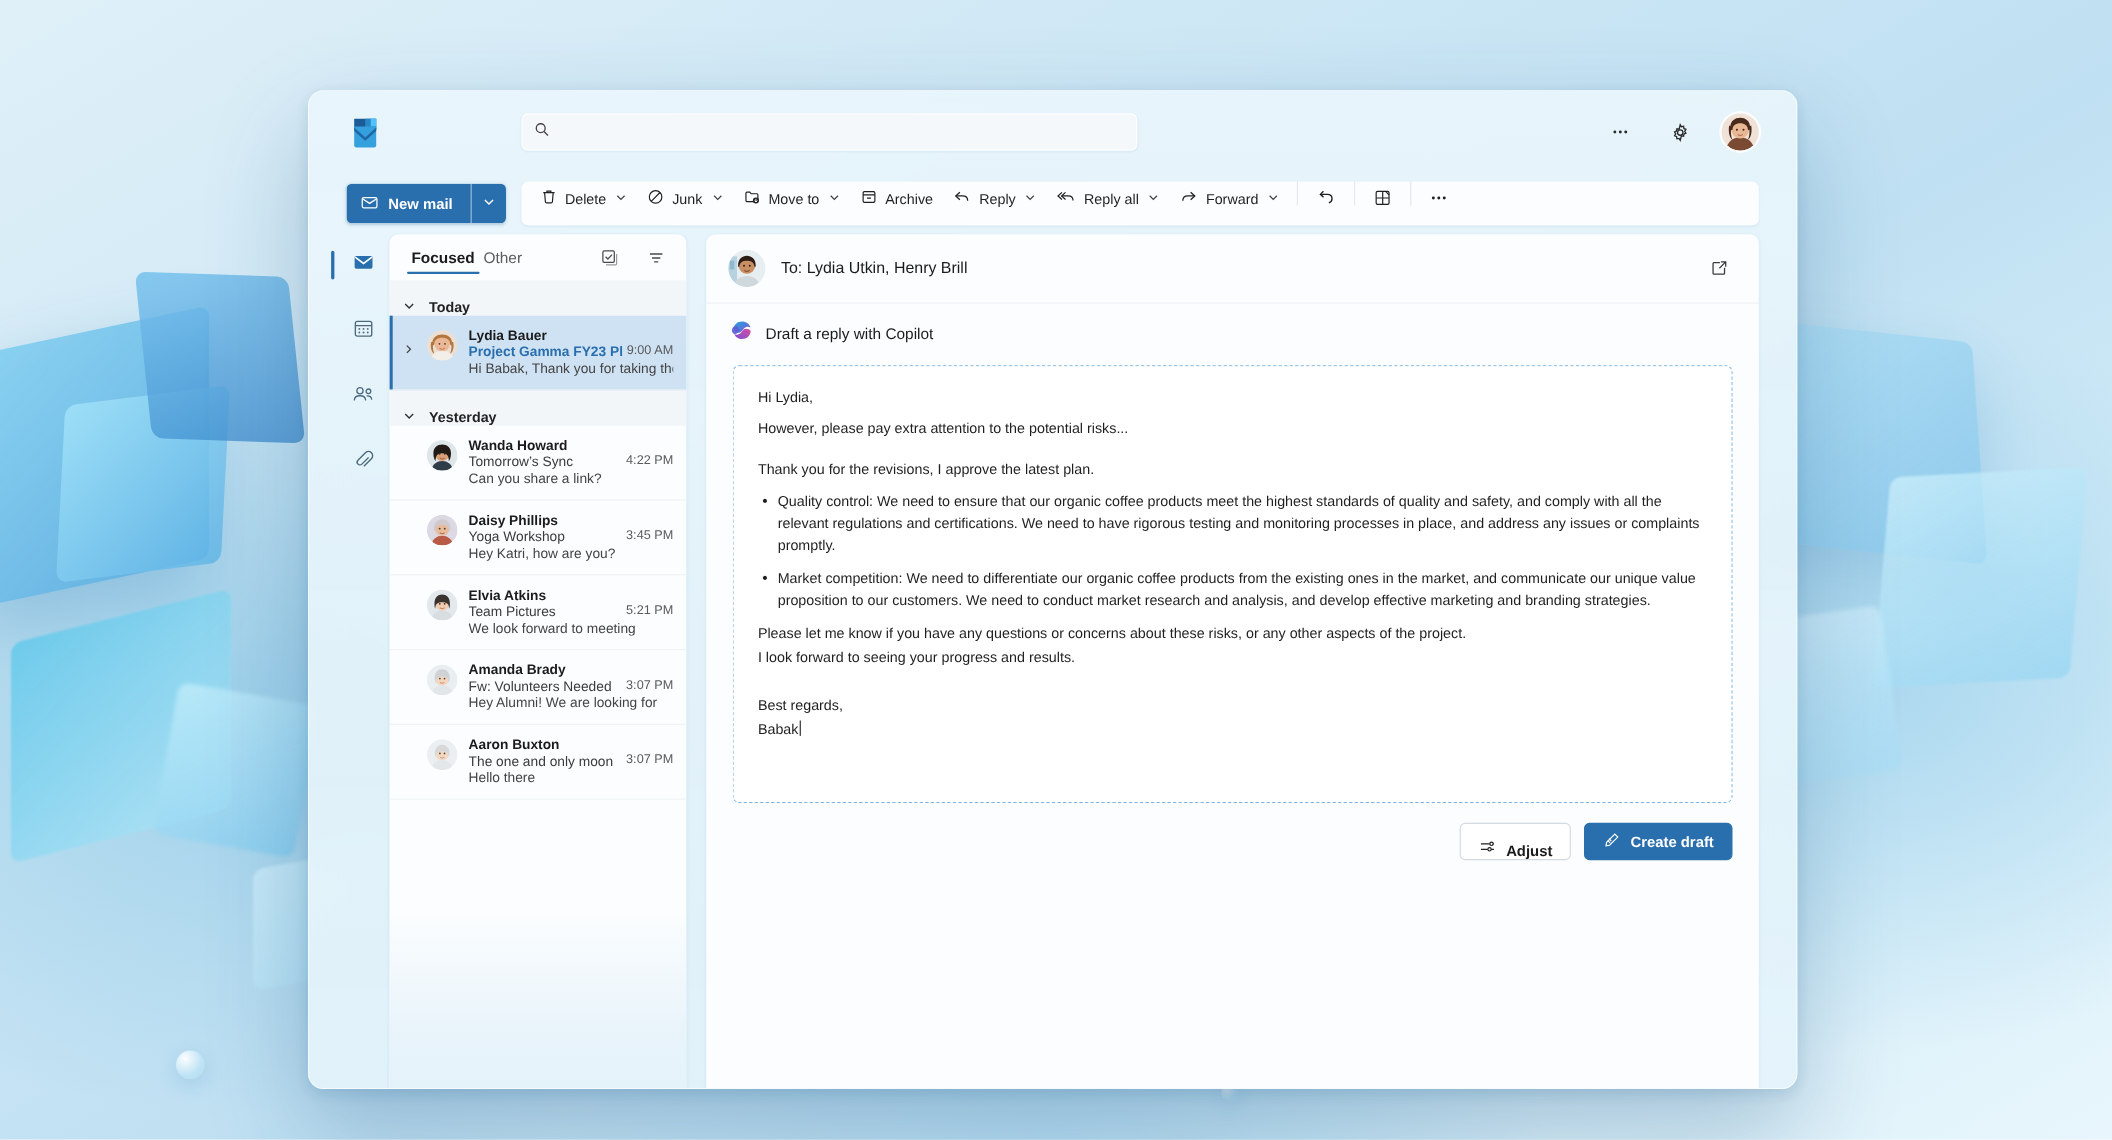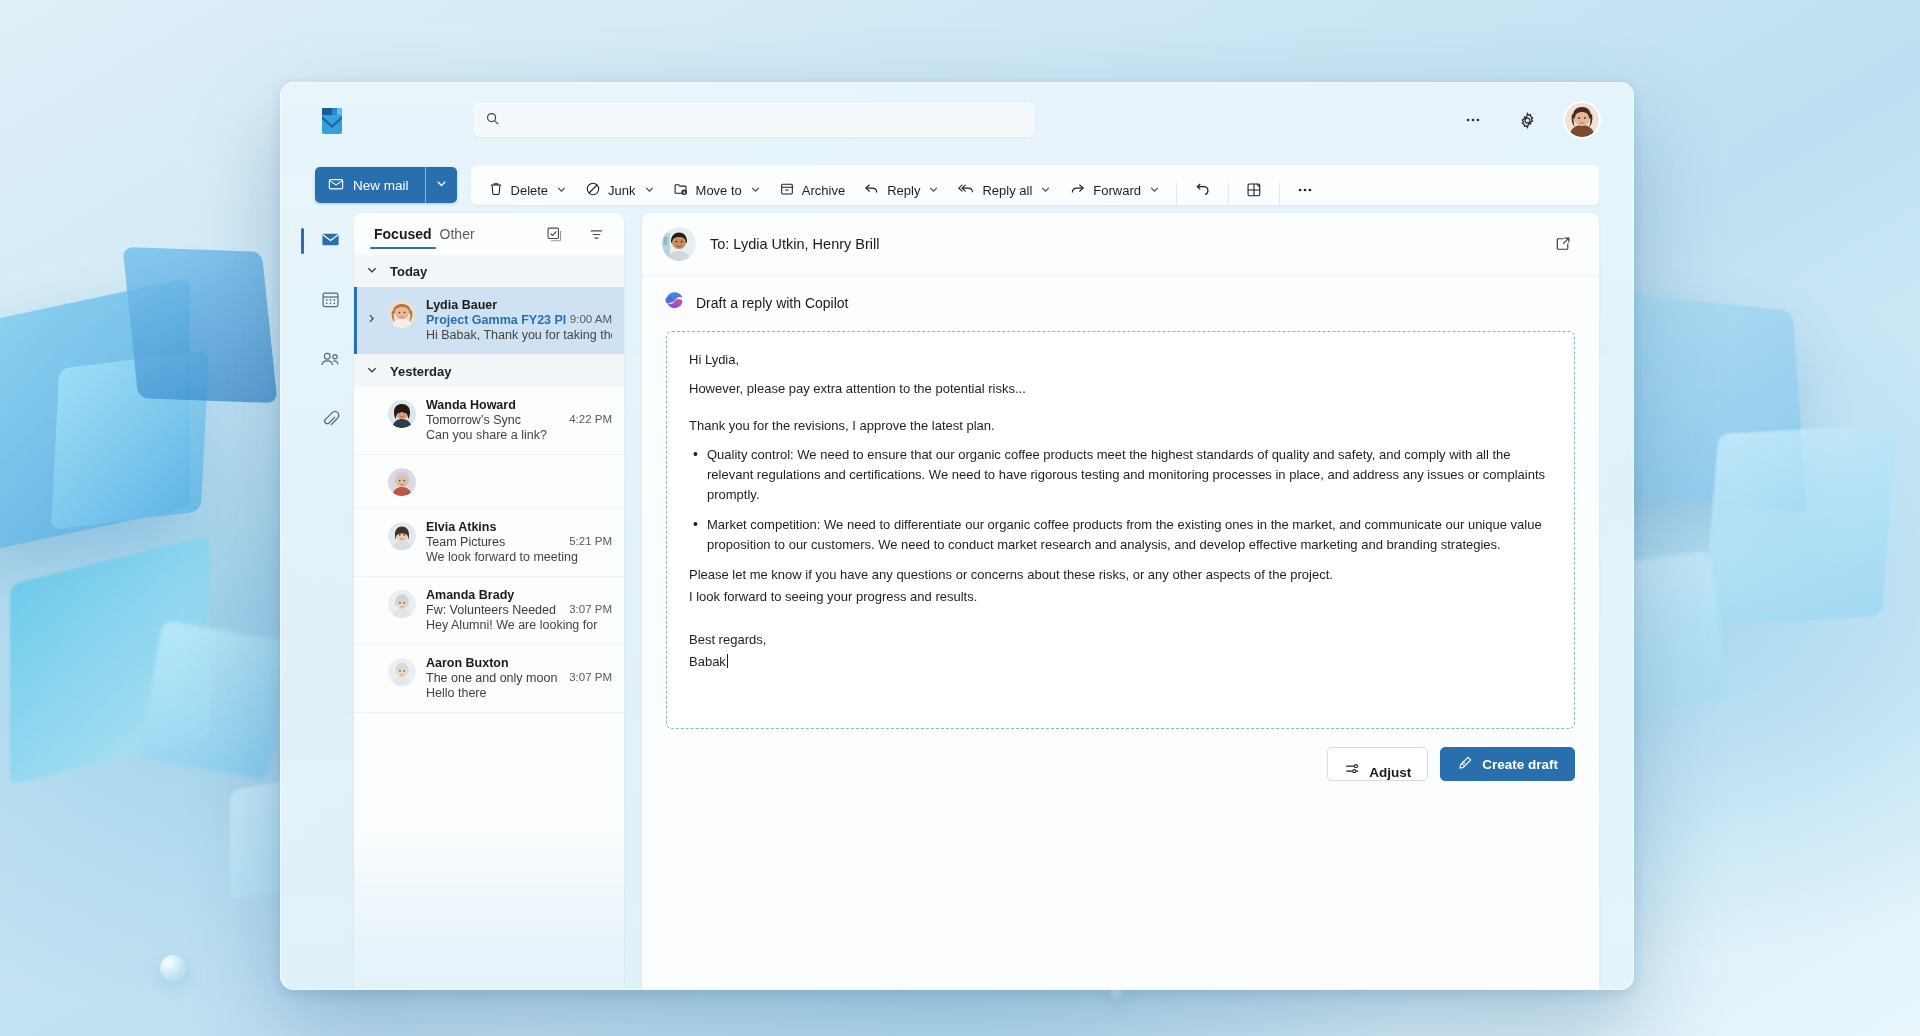--- a/index.html
+++ b/index.html
@@ -89,30 +89,30 @@
 
   
   .cmdrow { display: flex; align-items: center; padding: 0 34px; height: 56px; gap: 14px; }
   .newmail {
     display: flex; align-items: stretch; height: 36px; border-radius: 5px; overflow: hidden;
     box-shadow: 0 1px 3px rgba(15,70,120,.25);
   }
   .newmail-main {
     background: #2a6fad; color: #fff; border: 0; cursor: pointer;
     display: flex; align-items: center; gap: 9px; padding: 0 16px 0 13px;
-    font-family: "Liberation Sans", sans-serif; font-size: 13.5px; font-weight: 400;
+    font-family: "Liberation Sans", sans-serif; font-size: 13.5px; font-weight: 700;
   }
   .newmail-split {
     background: #2a6fad; color: #fff; border: 0; cursor: pointer; width: 32px;
     display: flex; align-items: center; justify-content: center;
     border-left: 1px solid rgba(255,255,255,.45);
   }
   .ribbon {
     flex: 1; height: 40px; background: #fbfdfe; border-radius: 6px;
-    display: flex; align-items: flex-end; padding: 0 8px;
+    display: flex; align-items: flex-start; padding: 0 8px;
     box-shadow: 0 1px 2px rgba(30,90,140,.08);
   }
   .cmd {
     display: flex; align-items: center; gap: 7px; height: 30px; padding: 0 9px;
     border: 0; background: transparent; cursor: pointer; border-radius: 4px;
     font-family: "Liberation Sans", sans-serif; font-size: 13px; color: #1f1f1f; white-space: nowrap;
   }
   .cmd .chev { margin-left: 1px; opacity: .85; }
   .sep { width: 1px; height: 22px; background: #e2e8ec; margin: 0 7px; flex: 0 0 auto; }
 
@@ -139,21 +139,21 @@
     background: transparent; border: 0; cursor: pointer; font-family: "Liberation Sans", sans-serif;
     font-size: 14px; color: #5c5c5c; padding: 0 4px; height: 42px; position: relative;
   }
   .pivot.active { color: #1b1b1b; font-weight: 700; }
   .pivot.active::after {
     content: ""; position: absolute; left: 0; right: 0; bottom: 6px; height: 2.5px;
     background: #2a6fad; border-radius: 2px;
   }
   .list-head-icons { margin-left: auto; display: flex; align-items: center; gap: 10px; }
   .group-head {
-    display: flex; align-items: center; gap: 12px; height: 32px; padding-left: 12px;
+    display: flex; align-items: flex-end; gap: 12px; height: 32px; padding-left: 12px;
     background: #f2f6f9; font-size: 13px; font-weight: 700; color: #222; cursor: pointer;
   }
   .msg {
     display: flex; gap: 10px; padding: 11px 12px 12px 12px; cursor: pointer;
     border-bottom: 1px solid #eef2f5; position: relative; align-items: flex-start;
   }
   .msg.selected { background: #cfe2f3; }
   .msg.selected::before {
     content: ""; position: absolute; left: 0; top: 0; bottom: 0; width: 3px; background: #2a6fad;
   }
@@ -593,20 +593,28 @@
                 <rect width="28" height="28" fill="#dcd9e4"></rect>
                 <path d="M4 28c1-6 5-9 10-9s9 3 10 9z" fill="#b85a45"></path>
                 <circle cx="14" cy="12.5" r="6.6" fill="#e8bb9a"></circle>
                 <path d="M6.5 12c0-5 3.4-8 7.5-8s7.5 3 7.5 8c0 2-.6 3.4-1.4 2.6-.4-4-2.6-5.6-6.1-5.6s-5.7 1.6-6.1 5.6C6.9 15.4 6.5 14 6.5 12z" fill="#cfcacd"></path>
                 <circle cx="11.7" cy="12.6" r=".8" fill="#4b3a2f"></circle>
                   <circle cx="16.3" cy="12.6" r=".8" fill="#4b3a2f"></circle>
                 <path d="M11.9 16.2c1.3 1.2 2.9 1.2 4.2 0" stroke="#b5755c" stroke-width="1" fill="none"></path>
               </g>
             </svg>
           </span>
+          <div class="txt">
+            <div class="line1">Daisy Phillips</div>
+            <div class="line2">
+              <span class="subj">Yoga Workshop</span>
+              <span class="time">3:45 PM</span>
+            </div>
+            <div class="line3">Hey Katri, how are you?</div>
+          </div>
         </div>
 
         <div class="msg">
           <span class="expander"></span>
           <span class="pic">
             <svg class="avatar-img" viewBox="0 0 28 28">
               <defs>
                   <clipPath id="p4">
                     <circle cx="14" cy="14" r="14"></circle>
                   </clipPath>

